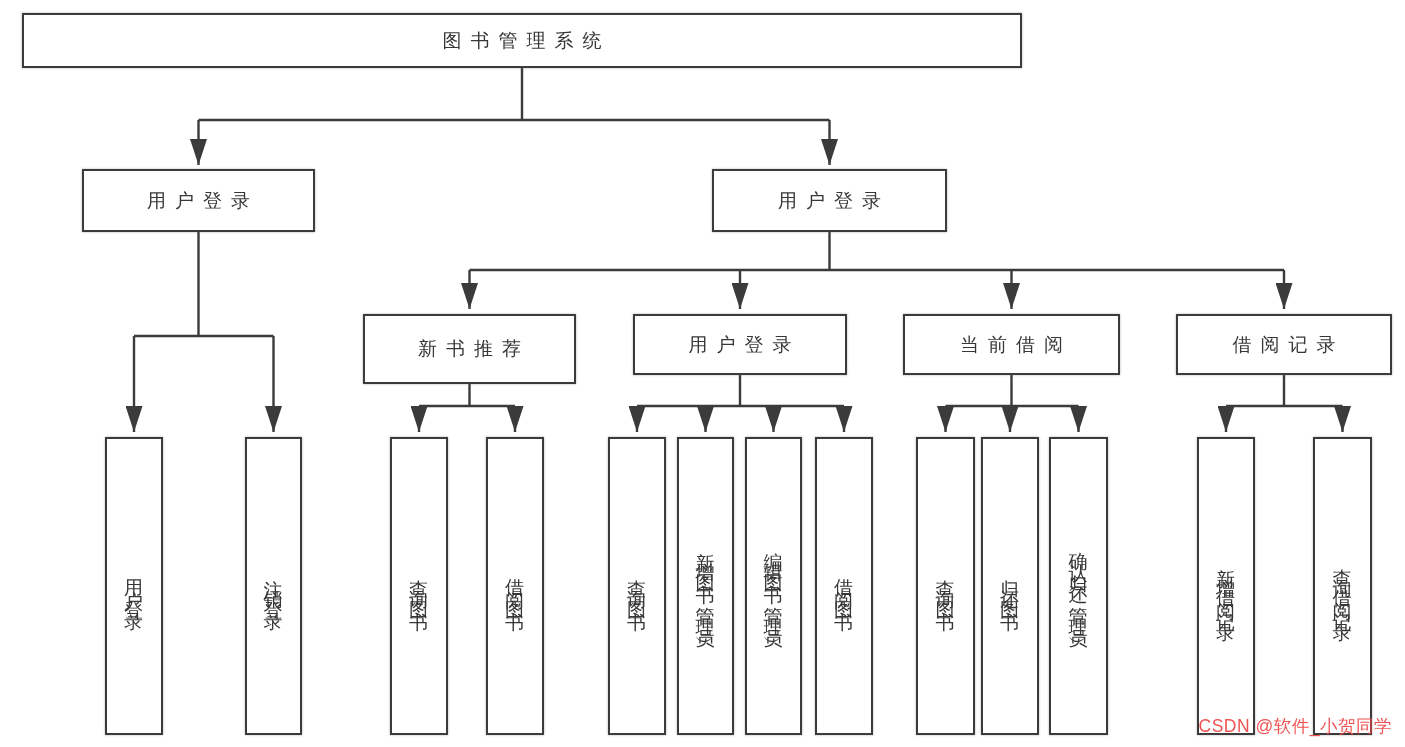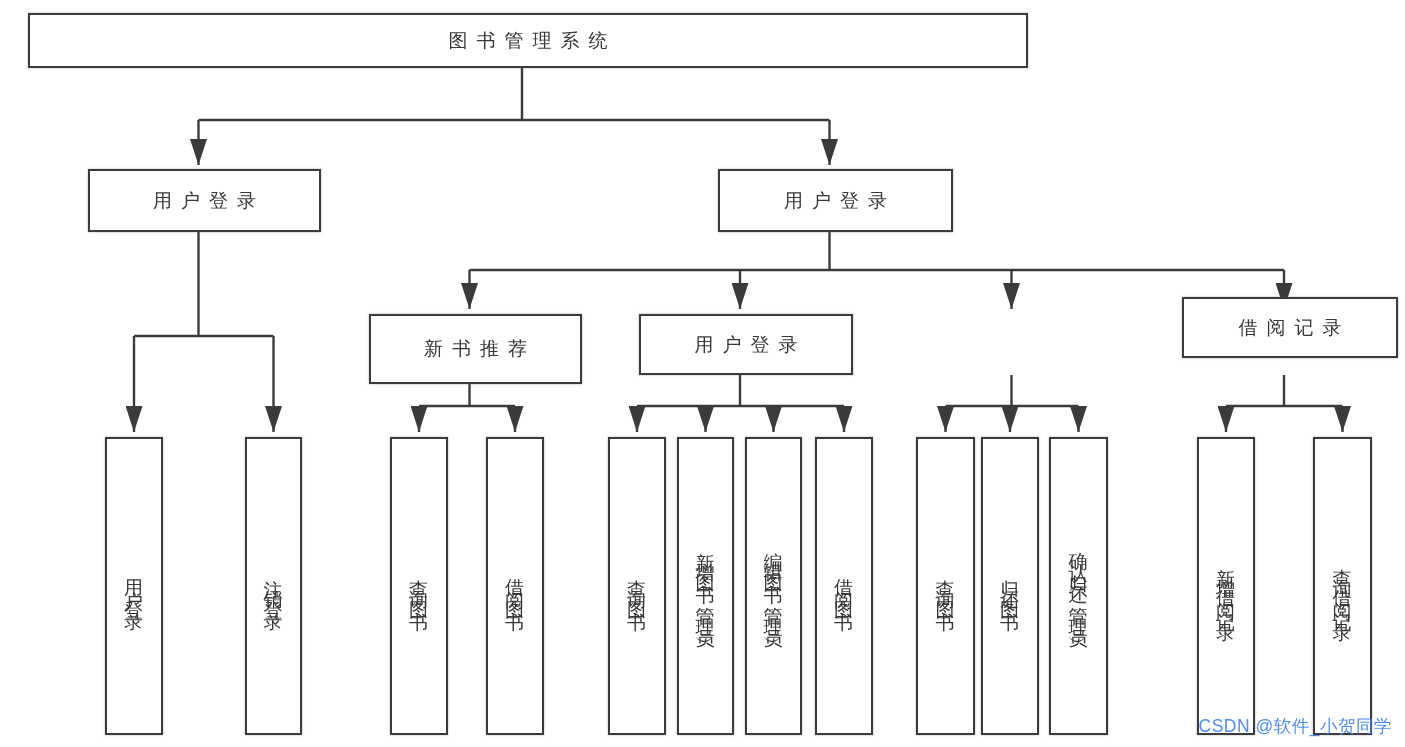--- a/index.html
+++ b/index.html
@@ -10,35 +10,35 @@
   .box{
     position:absolute;
     box-sizing:border-box;
     background:#ffffff;
     border:2.5px solid #3b3b3b;
     box-shadow:0 0 2px rgba(110,110,110,.55);
     display:flex;align-items:center;justify-content:center;
     color:#373737;
     z-index:2;
   }
-  .h{font-size:19px;letter-spacing:9px;padding-left:9px;white-space:nowrap;margin-left:6px;}
+  .h{font-size:19px;letter-spacing:9px;padding-left:9px;white-space:nowrap;}
   .v{
     writing-mode:vertical-rl;
     text-orientation:mixed;
     font-size:19px;
     letter-spacing:11px;
     line-height:1;
     white-space:nowrap;
   }
   .watermark{
     position:absolute;
     top:714px;right:13px;
     font-size:17.5px;
     letter-spacing:0.5px;
-    color:#3b82f6;
+    color:#ef4444;
     opacity:0.92;
     z-index:5;
     white-space:nowrap;
   }
 </style>
 </head>
 <body>
 
 <div id="canvas">
 
@@ -92,21 +92,22 @@
     </g>
   </svg>
 
   <div class="box h" style="left:22px;top:13px;width:1000px;height:55px">图书管理系统</div>
 
   <div class="box h" style="left:82px;top:169px;width:233px;height:63px">用户登录</div>
   <div class="box h" style="left:712px;top:169px;width:235px;height:63px">用户登录</div>
 
   <div class="box h" style="left:363px;top:314px;width:213px;height:70px">新书推荐</div>
   <div class="box h" style="left:633px;top:314px;width:214px;height:61px">用户登录</div>
-  <div class="box h" style="left:1176px;top:297px;width:216px;height:61px">借阅记录</div>
+  <div class="box h" style="left:903px;top:314px;width:217px;height:61px">当前借阅</div>
+  <div class="box h" style="left:1176px;top:314px;width:216px;height:61px">借阅记录</div>
 
   <div class="box v" style="left:105px;top:437px;width:58px;height:298px">用户登录</div>
   <div class="box v" style="left:245px;top:437px;width:57px;height:298px">注销登录</div>
 
   <div class="box v" style="left:390px;top:437px;width:58px;height:298px">查询图书</div>
   <div class="box v" style="left:486px;top:437px;width:58px;height:298px">借阅图书</div>
 
   <div class="box v" style="left:608px;top:437px;width:58px;height:298px">查询图书</div>
   <div class="box v" style="left:677px;top:437px;width:57px;height:298px">新增图书（管理员）</div>
   <div class="box v" style="left:745px;top:437px;width:57px;height:298px">编辑图书（管理员）</div>

